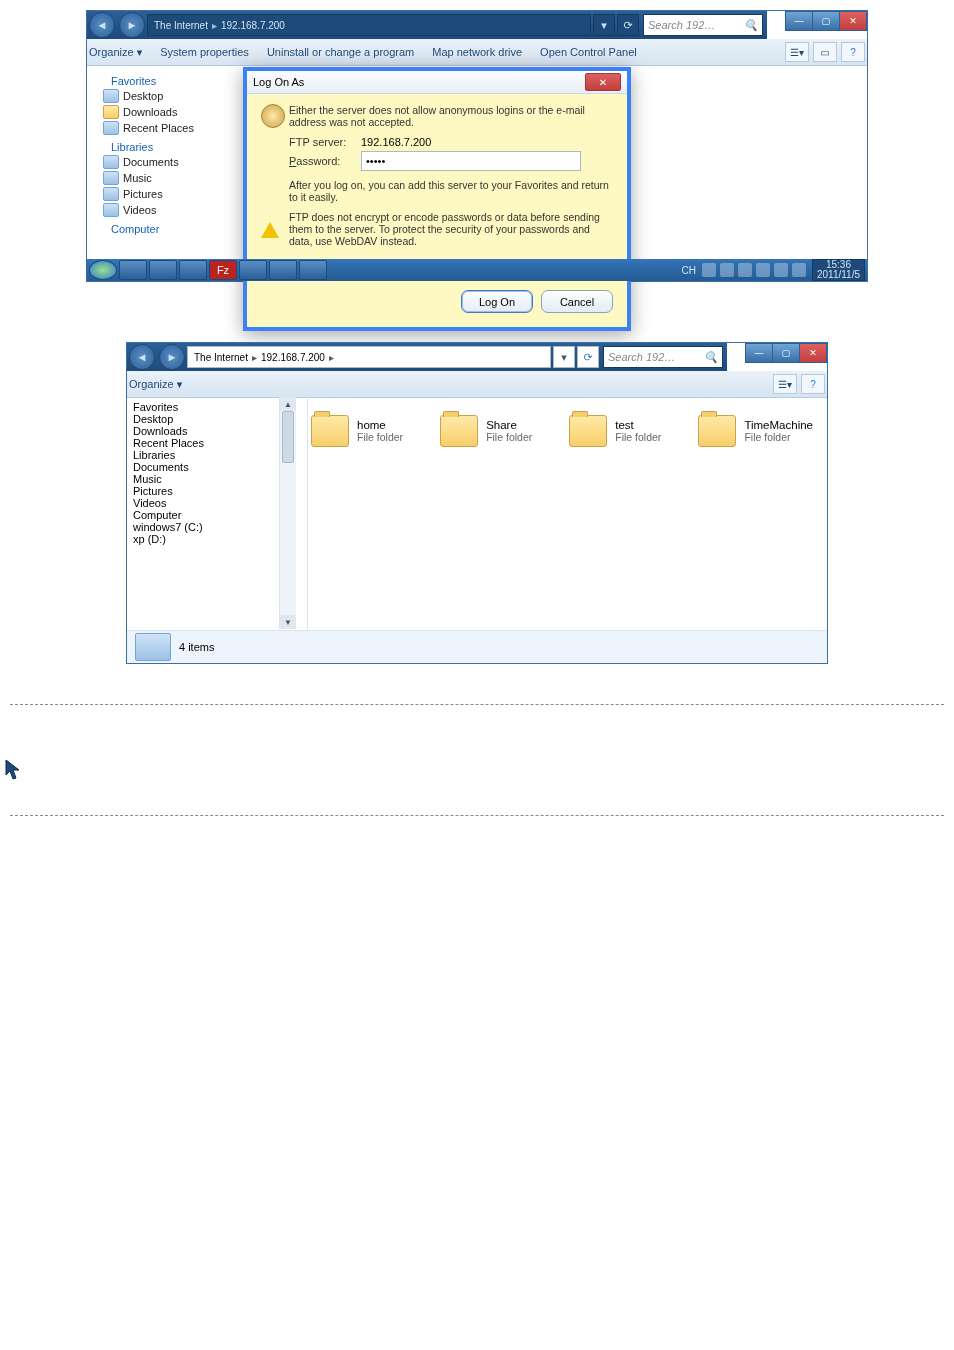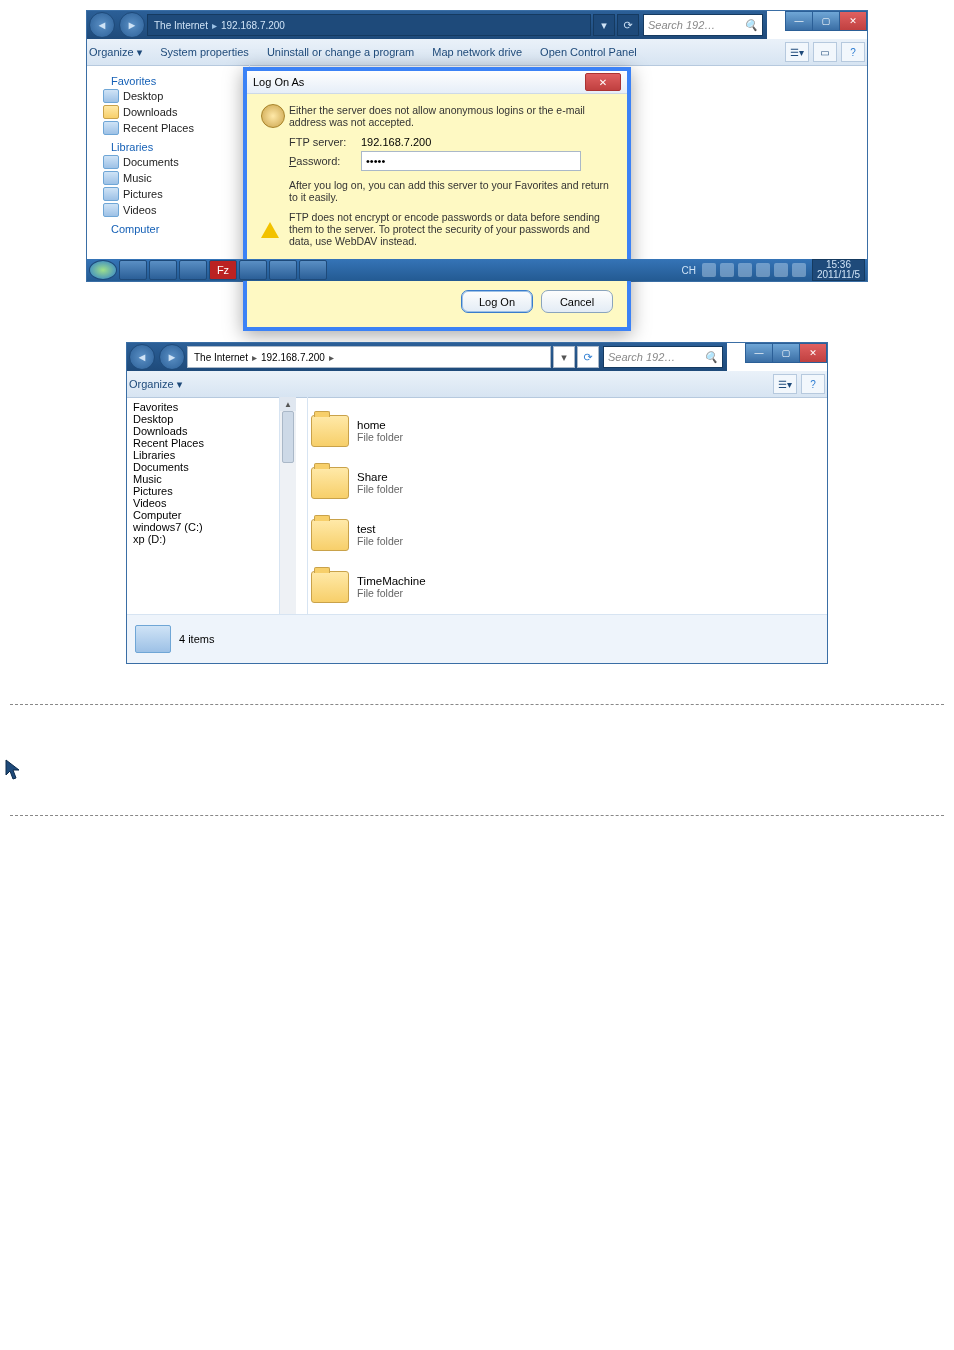--- a/index.html
+++ b/index.html
@@ -59,28 +59,28 @@
 .dialog .frow .flbl u{text-decoration:underline}
 .dialog .frow .fval{flex:1}
 .dialog input[type=text],.dialog input[type=password]{width:210px;height:18px;border:1px solid #aab8c8;padding:0 4px;font-size:11px}
 .dialog .chkrow{margin:12px 0 12px 28px;display:flex;align-items:center}
 .dialog .chkrow label{margin-right:40px;color:#777;display:flex;align-items:center}
 .dialog .chkrow input{margin-right:4px}
 .dialog .btns{display:flex;justify-content:flex-end;gap:8px;margin-top:4px}
 .dialog .btn{min-width:70px;height:21px;border:1px solid #8aa4bd;background:linear-gradient(#fdfdfd,#e3ecf5);border-radius:7px;display:flex;align-items:center;justify-content:center;font-size:11px}
 .dialog .btn.default{border-color:#3a7ccc;box-shadow:0 0 0 1px #9dc1e6 inset}
 
-.content{position:absolute;top:54px;left:170px;right:0;bottom:34px;padding:10px 14px;display:grid;grid-template-columns:1fr;grid-auto-rows:48px;gap:4px 28px;align-content:start}
+.content{position:absolute;top:54px;left:170px;right:0;bottom:34px;padding:10px 14px;display:grid;grid-template-columns:1fr 1fr 1fr 1fr;grid-auto-rows:48px;gap:4px 28px;align-content:start}
 .fitem{display:flex;align-items:center}
 .fitem .foldericon{width:36px;height:30px;margin-right:8px;background:linear-gradient(#ffe9a8,#f7cf6a);border:1px solid #c9a24a;border-radius:3px;position:relative}
 .fitem .foldericon:before{content:"";position:absolute;top:-5px;left:2px;width:14px;height:5px;background:#f7cf6a;border:1px solid #c9a24a;border-bottom:none;border-radius:2px 2px 0 0}
 .fitem .ftext .fname{font-size:11.5px;color:#000}
 .fitem .ftext .ftype{font-size:10.5px;color:#666}
 
-.status2{position:absolute;left:0;right:0;bottom:0;height:32px;border-top:1px solid #d7e4f2;background:#eef4fb;display:flex;align-items:center;padding:8px 8px}
+.status2{position:absolute;left:0;right:0;bottom:0;height:32px;border-top:1px solid #d7e4f2;background:#eef4fb;display:flex;align-items:center;padding:0 8px}
 .status2 .thumb{width:34px;height:26px;background:linear-gradient(#cfe3f6,#9dc1e6);border:1px solid #6fa6d6;border-radius:2px;margin-right:8px}
 
 .tree2{position:absolute;top:54px;left:0;width:168px;bottom:34px;border-right:1px solid #d7e4f2;padding:4px 6px;overflow:hidden}
 .scrollbar{position:absolute;top:54px;left:152px;width:16px;bottom:34px;background:#eef1f5;border-left:1px solid #d7e4f2}
 .scrollbar .thumb{position:absolute;left:2px;right:2px;top:14px;height:50px;background:#cdd9e7;border:1px solid #aab8c8;border-radius:2px}
 .scrollbar .arr{position:absolute;left:0;right:0;height:14px;background:#e0e7f0;display:flex;align-items:center;justify-content:center;font-size:8px;color:#555}
 .scrollbar .arr.up{top:0}.scrollbar .arr.dn{bottom:0}
 
 .dashed{border:none;border-top:1px dashed #888;margin:40px 10px}
 

